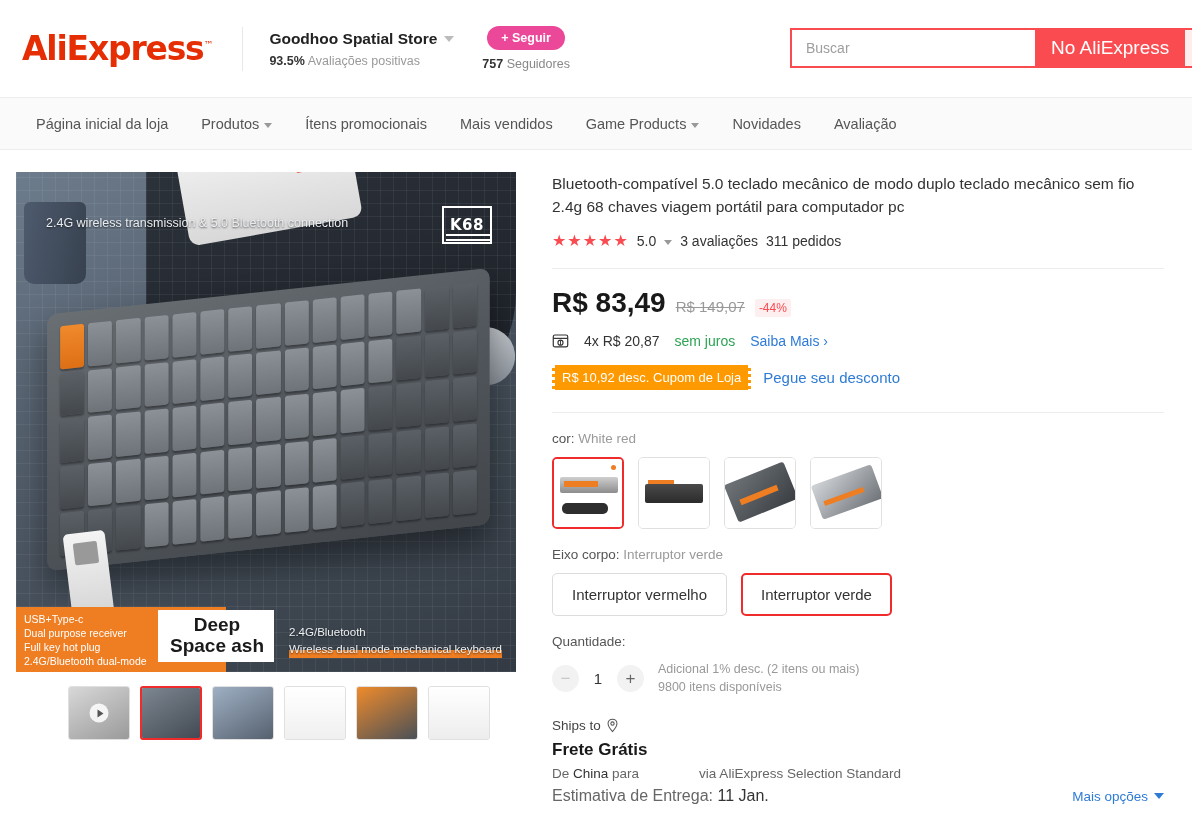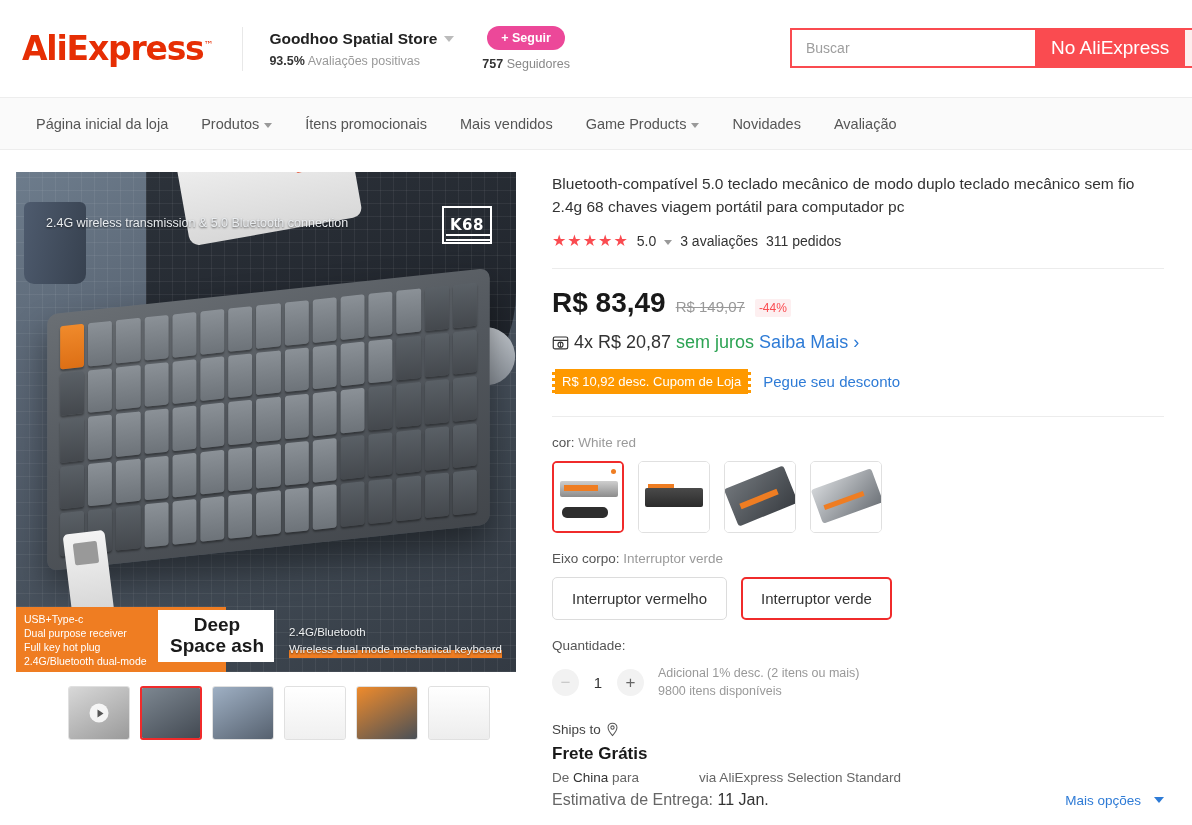--- a/index.html
+++ b/index.html
@@ -336,22 +336,22 @@
     padding-top: 18px;
   }
   .price-now { font-size: 28px; font-weight: bold; color: #191919; }
   .price-old { font-size: 15px; color: #999; text-decoration: line-through; }
   .price-disc {
     font-size: 12px; color: #fa4b50;
     background: #fdeff0; padding: 2px 4px; border-radius: 2px;
   }
 
   .install-row {
-    display:flex; align-items:center; gap:5px;
-    margin-top: 13px; font-size: 18px; color:#333;
+    display:flex; align-items:center; gap:15px;
+    margin-top: 13px; font-size: 14px; color:#333;
   }
   .install-row .nojuros { color:#2ca353; }
   .saiba { color:#2e7bd6; cursor:pointer; }
 
   .coupon-row {
     display:flex; align-items:center; gap:12px;
     margin-top: 16px;
   }
   .coupon {
     background: #fe9900;
@@ -428,21 +428,21 @@
   .ship-line b { color:#333; font-weight:normal; }
   .ship-via { margin-left: 60px; }
   .ship-eta-row {
     display:flex; align-items:center; justify-content:space-between;
     margin-top: 6px;
   }
   .ship-eta { font-size:16px; color:#666; }
   .ship-eta b { color:#333; font-weight:normal; }
   .more-opts {
     font-size:13.5px; color:#2e7bd6; cursor:pointer;
-    display:flex; align-items:center; gap:13px;
+    display:flex; align-items:center; gap:6px;
   }
   .chev {
     width:0;height:0;
     border-left:5px solid transparent;
     border-right:5px solid transparent;
     border-top:6px solid #2e7bd6;
   }
 </style>
 </head>
 <body>

